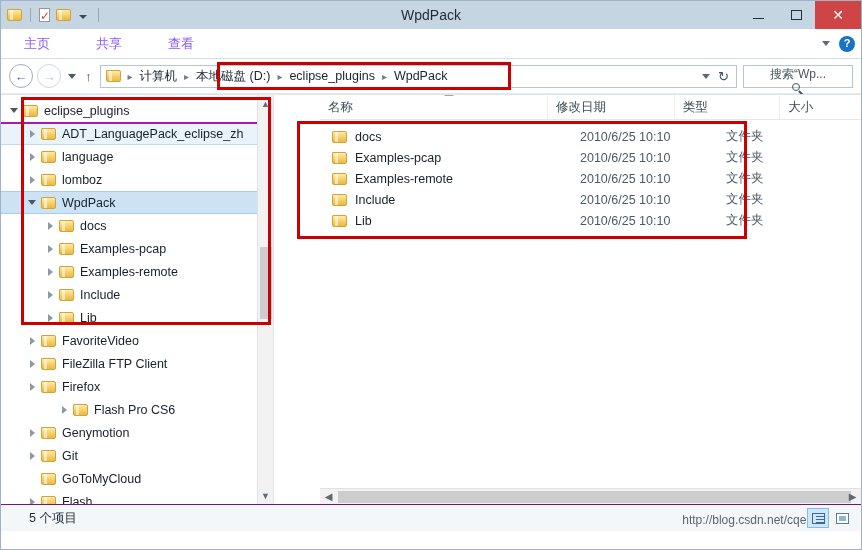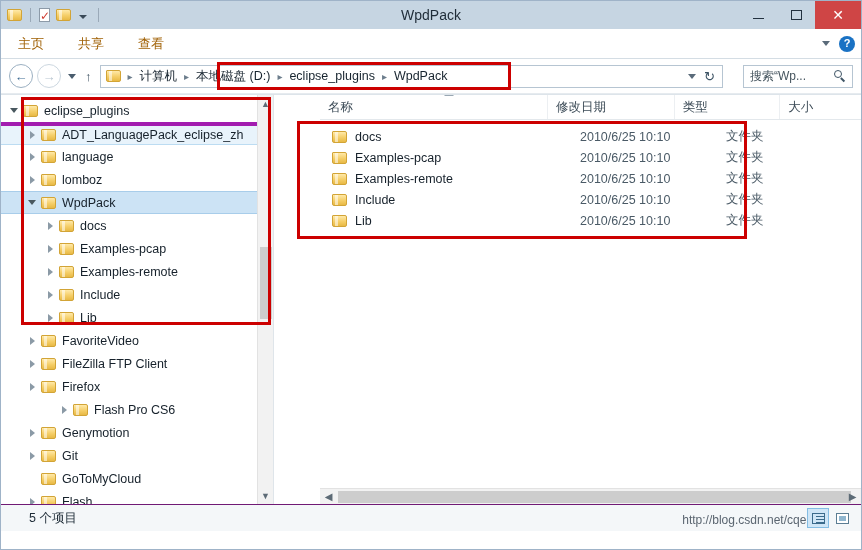--- a/index.html
+++ b/index.html
@@ -143,25 +143,25 @@
   
   .ribbon {
     position: relative;
     height: 29px;
     background: #ffffff;
     border-bottom: 1px solid #d4dde4;
     display: flex;
     align-items: stretch;
   }
   .tab {
-    padding: 0 17px;
+    padding: 0 23px;
     display: flex;
     align-items: center;
     font-size: 13px;
-    color: #a16207;
+    color: #8b5cf6;
   }
   .tab.file {
     background: #1a72c4;
     color: #ffffff;
     padding: 0 20px;
   }
   .ribbon-right {
     position: absolute;
     right: 6px;
     top: 0;
@@ -257,30 +257,31 @@
   }
   .crumb-refresh {
     position: absolute;
     right: 7px;
     color: #3f5566;
     font-size: 13px;
   }
   .searchbox {
     width: 110px;
     height: 23px;
-    margin-left: 20px;
+    margin-left: 6px;
     border: 1px solid #b6c5d2;
     background: #ffffff;
     display: flex;
     align-items: center;
     justify-content: space-between;
     padding: 0 6px;
     box-sizing: border-box;
     font-size: 12px;
     color: #46555f;
+    flex-direction: column;
   }
   .mag {
     position: relative;
     width: 12px; height: 12px;
   }
   .mag::before {
     content: "";
     position: absolute;
     left: 0; top: 0;
     width: 8px; height: 8px;
@@ -329,21 +330,21 @@
     font-size: 12.5px;
     color: #16212b;
   }
   .tree-row.selected {
     background: #cce3f5;
     border-top: 1px solid #a8cdea;
     border-bottom: 1px solid #a8cdea;
   }
   .tree-row.hover {
     background: #e8f3fb;
-    border-top: 4px solid #a21caf;
+    border-top: 2px solid #a21caf;
     border-bottom: 1px solid #bcdcf2;
   }
   .expander {
     width: 14px;
     display: flex;
     align-items: center;
     justify-content: center;
     flex: 0 0 14px;
   }
   .tri-right {

